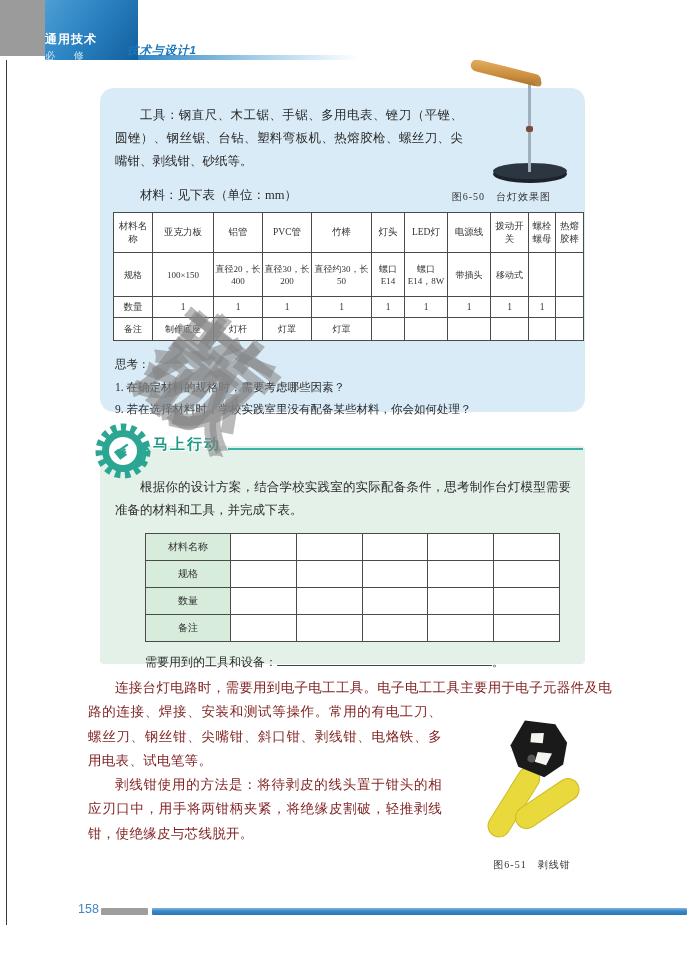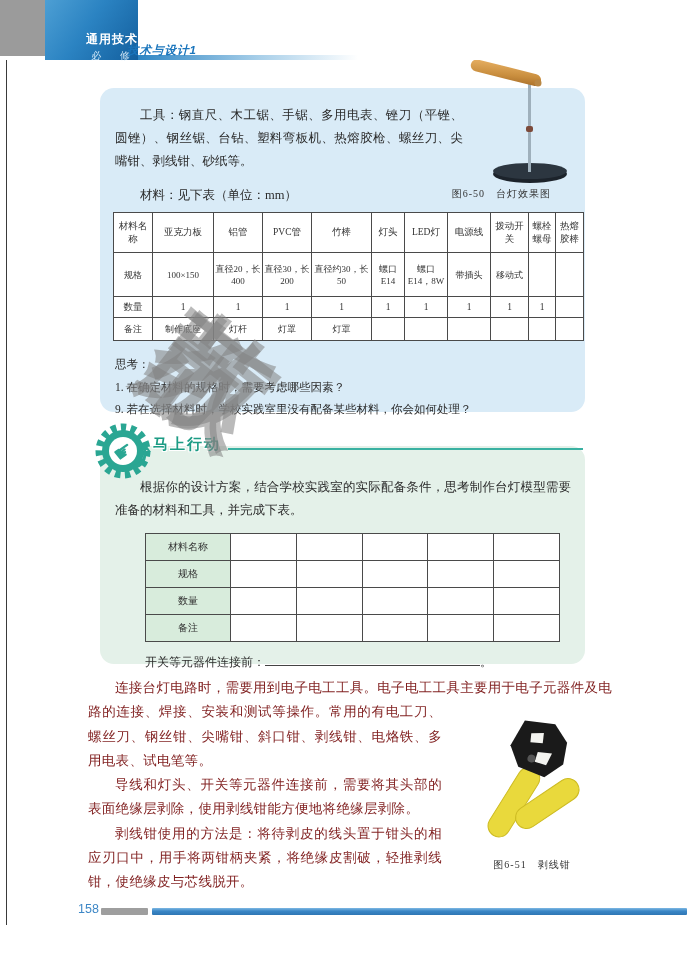--- a/index.html
+++ b/index.html
@@ -7,21 +7,21 @@
   body { font-family:"Liberation Serif", serif; }
   .page {
     position:relative; width:687px; height:964px; background:#ffffff;
     overflow:hidden; margin:0 auto;
   }
   
   .corner-gray { position:absolute; left:0; top:0; width:45px; height:56px; background:#9b9b9b; }
   .banner-blue {
     position:absolute; left:45px; top:0; width:93px; height:60px;
     background:linear-gradient(125deg,#4d9fd4 0%,#2b83c2 45%,#135f9e 100%);
-    color:#fff; text-align:right;
+    color:#fff; text-align:left;
   }
   .banner-series { margin-top:31px; font-size:12px; font-weight:bold; letter-spacing:1px; font-family:"Liberation Sans",sans-serif; }
   .banner-level { font-size:10px; color:#cfe7f7; letter-spacing:8px; margin-top:1px; font-family:"Liberation Sans",sans-serif; }
   .banner-strip {
     position:absolute; left:138px; top:55px; width:220px; height:5px;
     background:linear-gradient(90deg,#2f86c4 0%, #a8cfe9 55%, rgba(255,255,255,0) 100%);
   }
   .banner-book {
     position:absolute; left:127px; top:43px; font-size:11.5px; font-weight:bold;
     color:#1a75bc; font-style:italic; font-family:"Liberation Sans",sans-serif; letter-spacing:1px;
@@ -38,21 +38,21 @@
 
   
   .box-blue {
     position:absolute; left:100px; top:88px; width:485px; height:324px;
     background:#d9ebf7; border-radius:14px;
   }
   .tools-text {
     margin:16px 14px 0 15px; width:348px; font-size:12.5px; line-height:1.85;
     color:#2b2b2b; text-align:justify; text-indent:2em;
   }
-  .materials-row { display:flex; justify-content:space-between; margin:14px 14px 0 15px; }
+  .materials-row { display:flex; justify-content:space-between; align-items:flex-end; margin:14px 14px 0 15px; }
   .materials-label { font-size:12.5px; color:#2b2b2b; text-indent:2em; }
   .fig-caption { font-size:10px; color:#333; letter-spacing:1px; }
 
   table.mat-table {
     border-collapse:collapse; table-layout:fixed; margin:8px 0 0 13px;
     width:470px; background:#fff; font-size:9.5px; color:#333; text-align:center;
   }
   table.mat-table td { border:1px solid #4a4a4a; padding:1px 1px; vertical-align:middle; line-height:1.35; }
   table.mat-table tr.r-head td { height:40px; }
   table.mat-table tr.r-spec td { height:44px; font-size:9px; }
@@ -61,21 +61,21 @@
   table.mat-table td.rowlab { font-size:9.5px; }
 
   .think-block { margin:12px 14px 0 15px; font-size:11.5px; line-height:1.95; color:#2b2b2b; }
 
   
   .lamp-fig { position:absolute; left:458px; top:60px; width:120px; height:130px; z-index:2; }
 
   
   .box-green {
     position:absolute; left:100px; top:446px; width:485px; height:218px;
-    background:#e4f1e9; border-radius:14px;
+    background:#e4f1e9; border-radius:4px;
   }
   .action-icon { position:absolute; left:94px; top:422px; width:62px; height:62px; z-index:3; }
   .action-title {
     position:absolute; left:153px; top:435px; z-index:3;
     font-size:15px; font-weight:bold; color:#1d9c85; letter-spacing:2px;
     font-family:"Liberation Sans",sans-serif;
     text-shadow:-1px -1px 0 #fff,1px -1px 0 #fff,-1px 1px 0 #fff,1px 1px 0 #fff;
   }
   .action-rule { position:absolute; left:228px; top:448px; width:355px; height:2px; background:#3ab1a2; z-index:2; }
   .action-intro {
@@ -263,21 +263,21 @@
             <td class="lab">备注</td>
             <td></td>
             <td></td>
             <td></td>
             <td></td>
             <td></td>
           </tr>
         </tbody>
       </table>
     <div class="tools-needed">
-      <span>开关等元器件连接前：</span><span class="blank-line"></span><span>。</span>
+      <span>需要用到的工具和设备：</span><span class="blank-line"></span><span>。</span>
     </div>
   </div>
   <div class="action-rule"></div>
   <div class="action-icon">
     <svg width="62" height="62" viewBox="0 0 62 62">
       <circle cx="29" cy="29" r="23" fill="none" stroke="#2aa693" stroke-width="9" stroke-dasharray="5.2 4.4"></circle>
       <circle cx="29" cy="29" r="21" fill="#2aa693"></circle>
       <circle cx="29" cy="29" r="14" fill="#ffffff"></circle>
       <text x="29" y="37" font-size="22" text-anchor="middle" fill="#2aa693" transform="rotate(-35 29 29)" font-family="'DejaVu Sans',sans-serif">☛</text>
       <path d="M 40 47 Q 54 44 52 28 L 57 30 L 50 20 L 46 29 L 50 28 Q 50 41 39 43 Z" fill="#2aa693"></path>
@@ -293,21 +293,20 @@
           <rect x="84" y="46" width="22" height="72" rx="11" transform="rotate(38 95 82)" fill="#e9d93c" stroke="#cdbb22" stroke-width="1"></rect>
           <path d="M 48 10 L 78 4 L 95 18 L 98 40 L 84 58 L 56 56 L 42 38 Z" fill="#1a1a1a"></path>
           <path d="M 58 20 L 70 16 L 72 26 L 60 29 Z" fill="#f4f4f0"></path>
           <path d="M 70 36 L 84 33 L 82 46 L 70 46 Z" fill="#f4f4f0"></path>
           <circle cx="66" cy="44" r="4" fill="#555"></circle>
         </g>
       </svg>
       <div class="fig-caption2">图6-51　剥线钳</div>
     </div>
     <p>连接台灯电路时，需要用到电子电工工具。电子电工工具主要用于电子元器件及电路的连接、焊接、安装和测试等操作。常用的有电工刀、螺丝刀、钢丝钳、尖嘴钳、斜口钳、剥线钳、电烙铁、多用电表、试电笔等。</p>
-    <p>导线和灯头、开关等元器件连接前，需要将其头部的表面绝缘层剥除，使用剥线钳能方便地将绝缘层剥除。</p>
     <p>剥线钳使用的方法是：将待剥皮的线头置于钳头的相应刃口中，用手将两钳柄夹紧，将绝缘皮割破，轻推剥线钳，使绝缘皮与芯线脱开。</p>
   </div>
 
   <div class="page-num">158</div>
   <div class="foot-gray"></div>
   <div class="foot-blue"></div>
 
 </div>
 
 </body></html>

